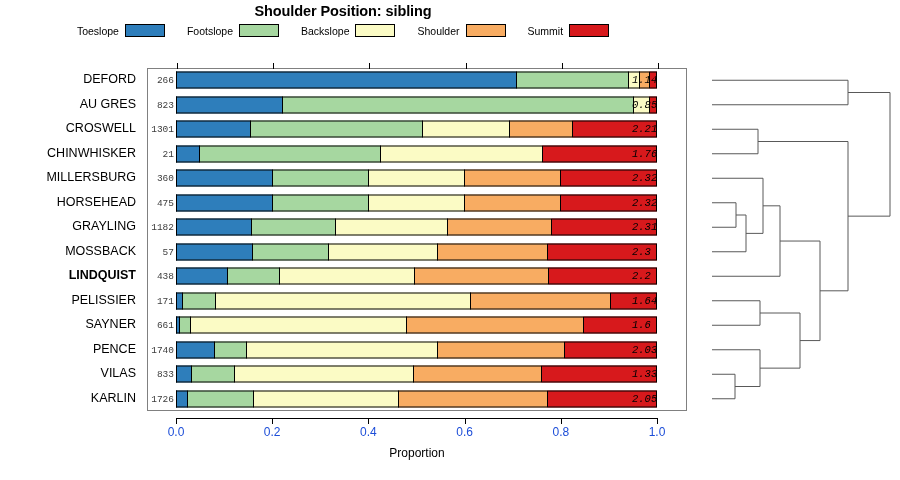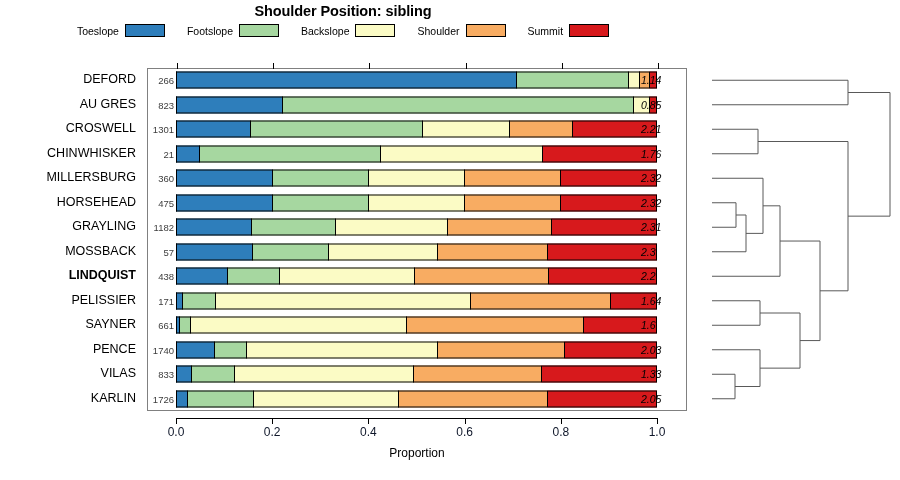--- a/index.html
+++ b/index.html
@@ -56,21 +56,21 @@
   #plot-box {
     position: absolute;
     left: 147px; top: 68px;
     width: 540px; height: 343px;
     border: 1px solid #808080;
     background: #fff;
   }
   #rows {
     position: absolute;
     left: 147px; top: 68px;
-    width: 608px; height: 343px;
+    width: 608px; height: 343px; font-family: Liberation Mono, monospace;
   }
   .row {
     position: absolute;
     left: 0;
     width: 540px;
     height: 24.5px;
   }
   .row-nlabel {
     position: absolute;
     left: 0px; top: 50%;
@@ -79,21 +79,21 @@
     text-align: right;
     font-size: 9.5px;
     color: #3d3d3d;
   }
   .row-hlabel {
     position: absolute;
     left: 482px; top: 50%;
     transform: translateY(-50%);
     width: 52px;
     text-align: left;
-    padding-left: 12px;
+    padding-left: 3px;
     font-size: 10.5px;
     font-style: italic;
     color: #000;
   }
   .bar {
     position: absolute;
     left: 29px;
     top: 50%;
     transform: translateY(-50%);
     width: 481px;
@@ -161,21 +161,21 @@
     width: 1px; height: 6px;
     background: #000;
   }
   .ticklabel {
     position: absolute;
     top: 14px;
     width: 60px;
     margin-left: -30px;
     text-align: center;
     font-size: 12px;
-    color: #0f172a;
+    color: #1d4ed8;
   }
   #x-axis-title {
     position: absolute;
     left: 147px; top: 446px;
     width: 540px;
     text-align: center;
     font-size: 12px;
     color: #000;
   }
   

